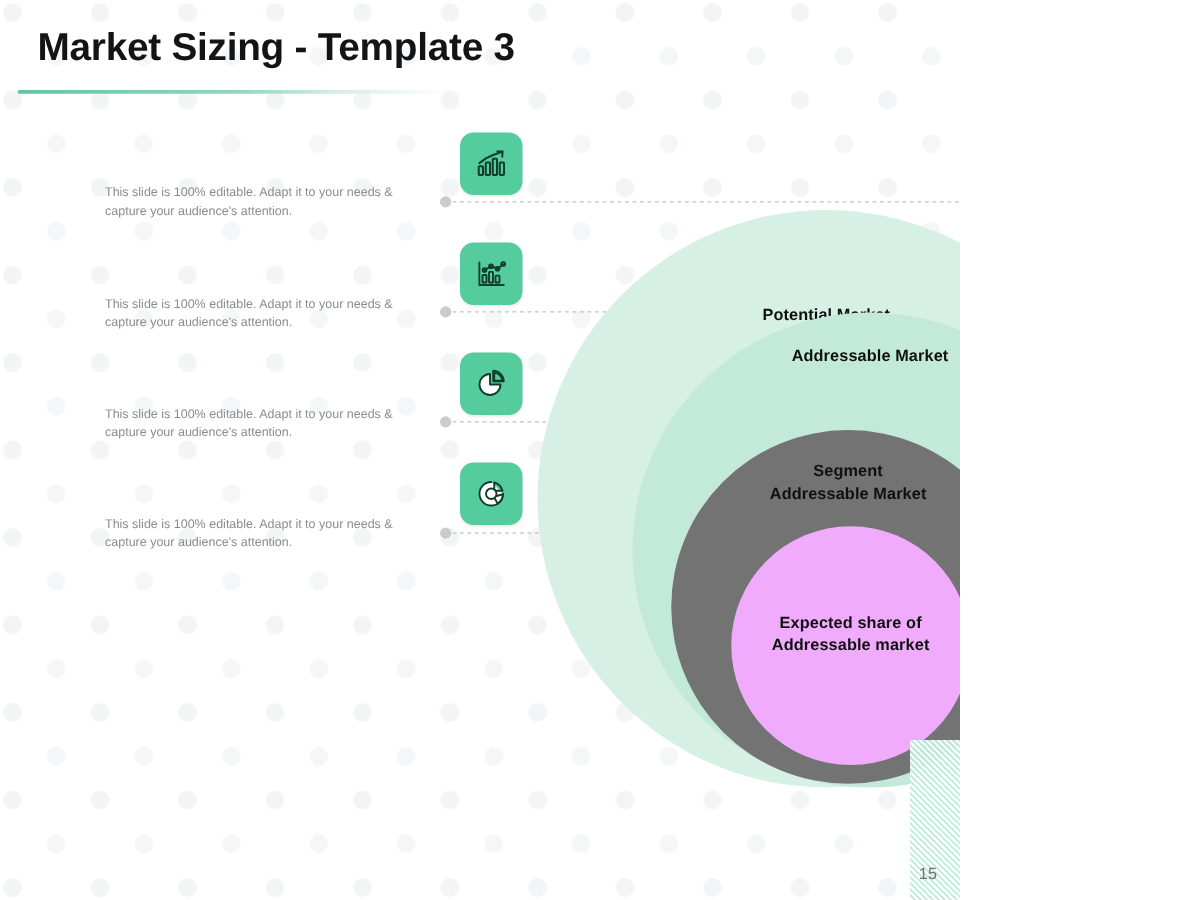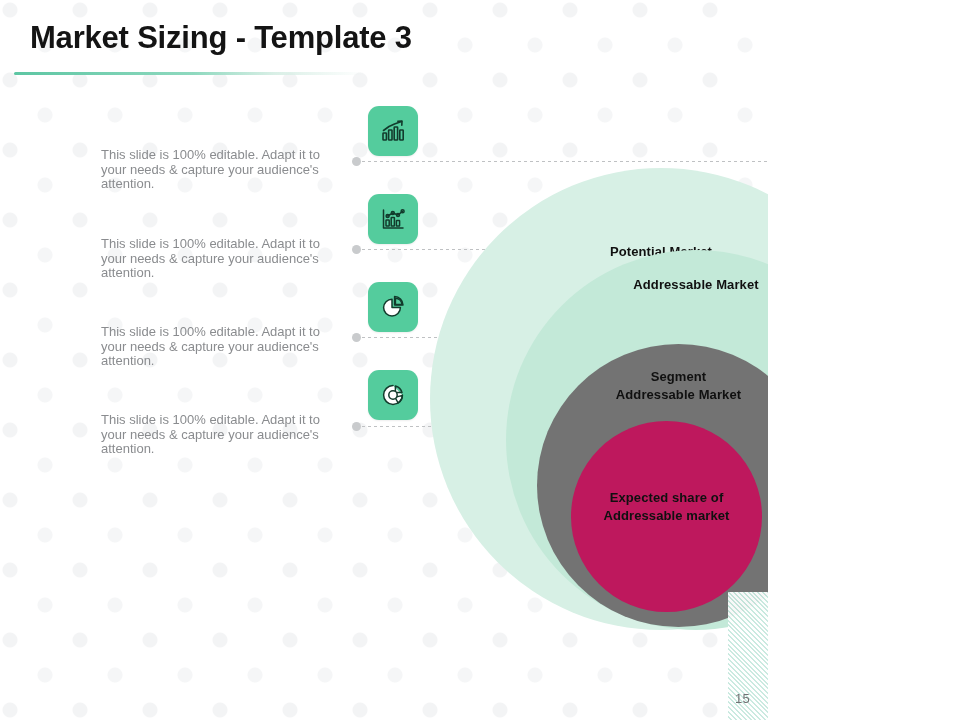--- a/index.html
+++ b/index.html
@@ -50,23 +50,23 @@
     top: 72px;
     width: 500px;
     height: 3px;
     background: linear-gradient(to right, #5dc6a3 0%, #8fd9bf 36%, #d9efe6 52%, rgba(255,255,255,0) 70%);
     border-radius: 2px;
   }
 
   
   .note {
     position: absolute;
-    left: 101px;
+    left: 84px;
     width: 245px;
-    font-size: 13px;
+    font-size: 10px;
     line-height: 14.5px;
     color: #8a8c8f;
   }
   .note-0 { top: 148px; }
   .note-1 { top: 237px; }
   .note-2 { top: 325px; }
   .note-3 { top: 413px; }
 
   
   .connector {
@@ -138,23 +138,23 @@
     left: 506px; top: 250px;
     width: 380px; height: 380px;
     background: #c3e9d8;
   }
   #ring-3 {
     left: 537px; top: 344px;
     width: 283px; height: 283px;
     background: #737373;
   }
   #ring-4 {
-    left: 571px; top: 421px;
+    left: 585px; top: 421px;
     width: 191px; height: 191px;
-    background: #be185d;
+    background: #f0abfc;
   }
   .ring-label {
     position: absolute;
     width: 100%;
     text-align: center;
     font-size: 13px;
     font-weight: bold;
     color: #101010;
     line-height: 18px;
     letter-spacing: .1px;

